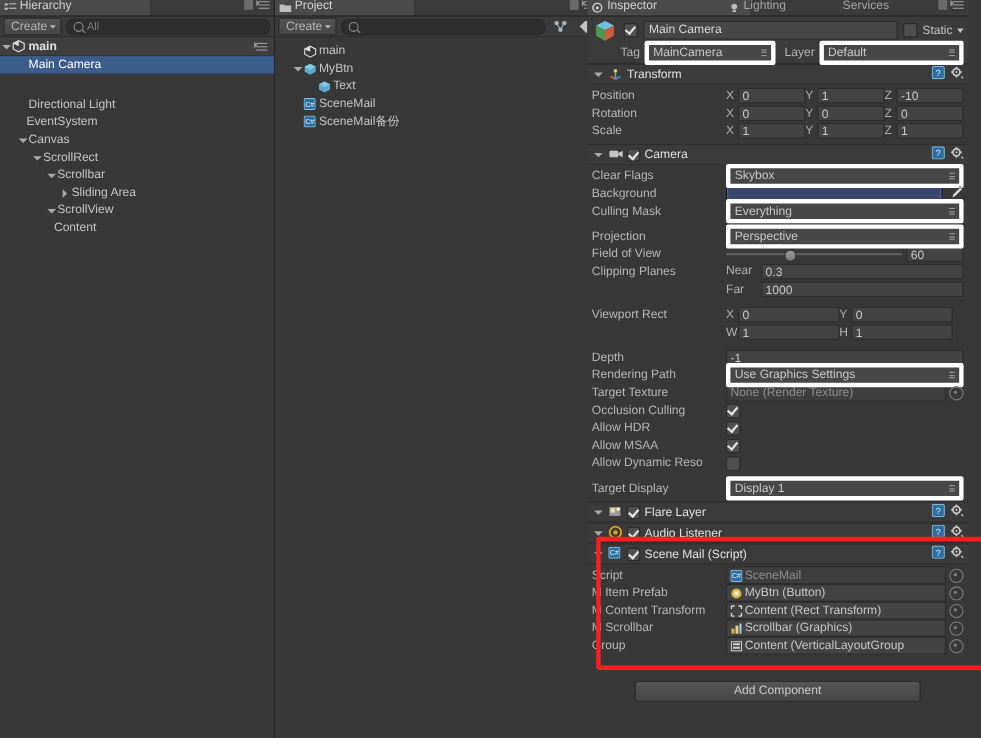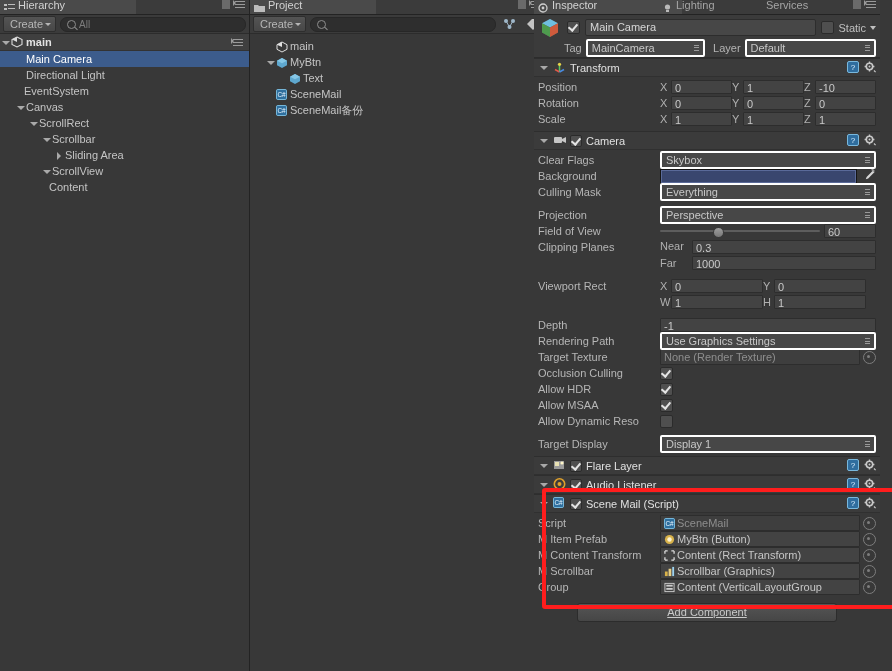--- a/index.html
+++ b/index.html
@@ -73,21 +73,21 @@
   .cb{width:11px;height:11px;background:#4f4f4f;border:1px solid #2b2b2b;border-radius:2px;
       position:relative;flex:none;}
   .cb.on:after{content:"";position:absolute;left:2px;top:0px;width:4px;height:7px;
       border:solid #e3e3e3;border-width:0 2px 2px 0;transform:rotate(40deg);}
   .nameinput{flex:1;height:15px;background:#474747;border:1px solid #2d2d2d;border-radius:2px;
              color:#d7d7d7;font-size:11px;line-height:15px;padding:0 4px;}
   .staticwrap{display:flex;align-items:center;gap:4px;color:#c0c0c0;font-size:11px;}
   .caret{border-top:4px solid #c0c0c0;border-left:3px solid transparent;border-right:3px solid transparent;}
   .taglayer{display:flex;align-items:center;gap:4px;margin-top:3px;height:15px;padding-left:26px;}
   .tl-label{font-size:11px;color:#b4b4b4;}
-  .dd{background:#474747;border:2px solid #ffffff;border-radius:2px;height:14px;line-height:14px;
+  .dd{background:#474747;border:4px solid #ffffff;border-radius:2px;height:14px;line-height:14px;
       font-size:11px;color:#c8c8c8;padding:0 14px 0 4px;position:relative;}
   .dd:after{content:"";position:absolute;right:3px;top:3px;width:7px;height:8px;
       background:
         linear-gradient(#9a9a9a,#9a9a9a) center 1px/5px 1px no-repeat,
         linear-gradient(#9a9a9a,#9a9a9a) center 3.5px/5px 1px no-repeat,
         linear-gradient(#9a9a9a,#9a9a9a) center 6px/5px 1px no-repeat;}
 
   
   .comp-head{height:17px;display:flex;align-items:center;gap:4px;padding:0 4px;
              background:#3b3b3b;border-top:1px solid #2e2e2e;border-bottom:1px solid #303030;}
@@ -113,23 +113,23 @@
                 background:linear-gradient(#9d9d9d,#777);border:1px solid #3a3a3a;}
   .objfield{flex:1;background:#434343;border:1px solid #2d2d2d;border-radius:1px;height:14px;
             display:flex;align-items:center;gap:3px;padding:0 3px;color:#c6c6c6;font-size:11px;
             overflow:hidden;white-space:nowrap;}
   .objfield.dim{color:#8e8e8e;background:#3e3e3e;}
   .objsel{width:11px;height:11px;margin-left:3px;flex:none;border-radius:50%;
           border:1px solid #7d7d7d;position:relative;}
   .objsel:after{content:"";position:absolute;left:3px;top:3px;width:3px;height:3px;border-radius:50%;background:#7d7d7d;}
   .smallico{width:10px;height:10px;flex:none;}
   .spacer{height:7px;}
-  .addcomp{width:258px;height:17px;margin:4px auto 0 auto;
+  .addcomp{width:258px;height:17px;margin:20px auto 0 auto;
            background:linear-gradient(#555,#464646);border:1px solid #2c2c2c;border-radius:3px;
-           color:#c9c9c9;font-size:11px;line-height:17px;text-align:center;text-decoration:underline;}
+           color:#c9c9c9;font-size:11px;line-height:17px;text-align:center;}
 
   
   .redbox{position:absolute;border:4px solid #ff1d1d;border-radius:3px;pointer-events:none;}
 
   .clip{overflow:hidden;}
 </style>
 </head>
 <body>
 
 <div class="app">
@@ -179,21 +179,21 @@
             <i></i>
             <i></i>
             <i></i>
           </span>
       </div>
       <div id="hier-rows">
           <div class="row sel" style="padding-left: 15px;">
             <span class="twisty"></span>
             <span class="rowlabel">Main Camera</span>
           </div>
-          <div class="row" style="padding-left: 15px;">
+          <div class="row" style="padding-left: 15px; margin-top: 20px;">
             <span class="twisty"></span>
             <span class="rowlabel">Directional Light</span>
           </div>
           <div class="row" style="padding-left: 13px;">
             <span class="twisty"></span>
             <span class="rowlabel">EventSystem</span>
           </div>
           <div class="row" style="padding-left: 15px;">
             <span class="twisty down"></span>
             <span class="rowlabel">Canvas</span>

